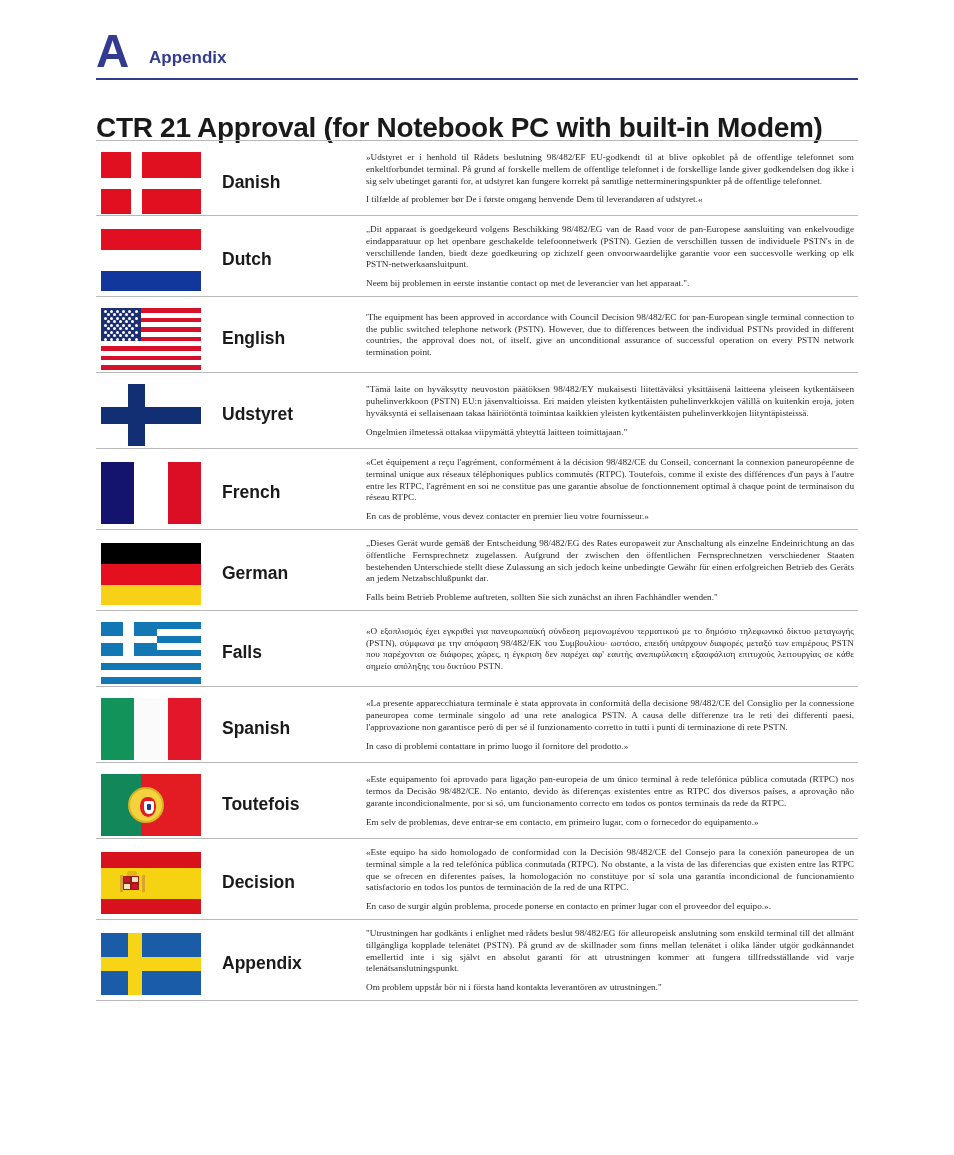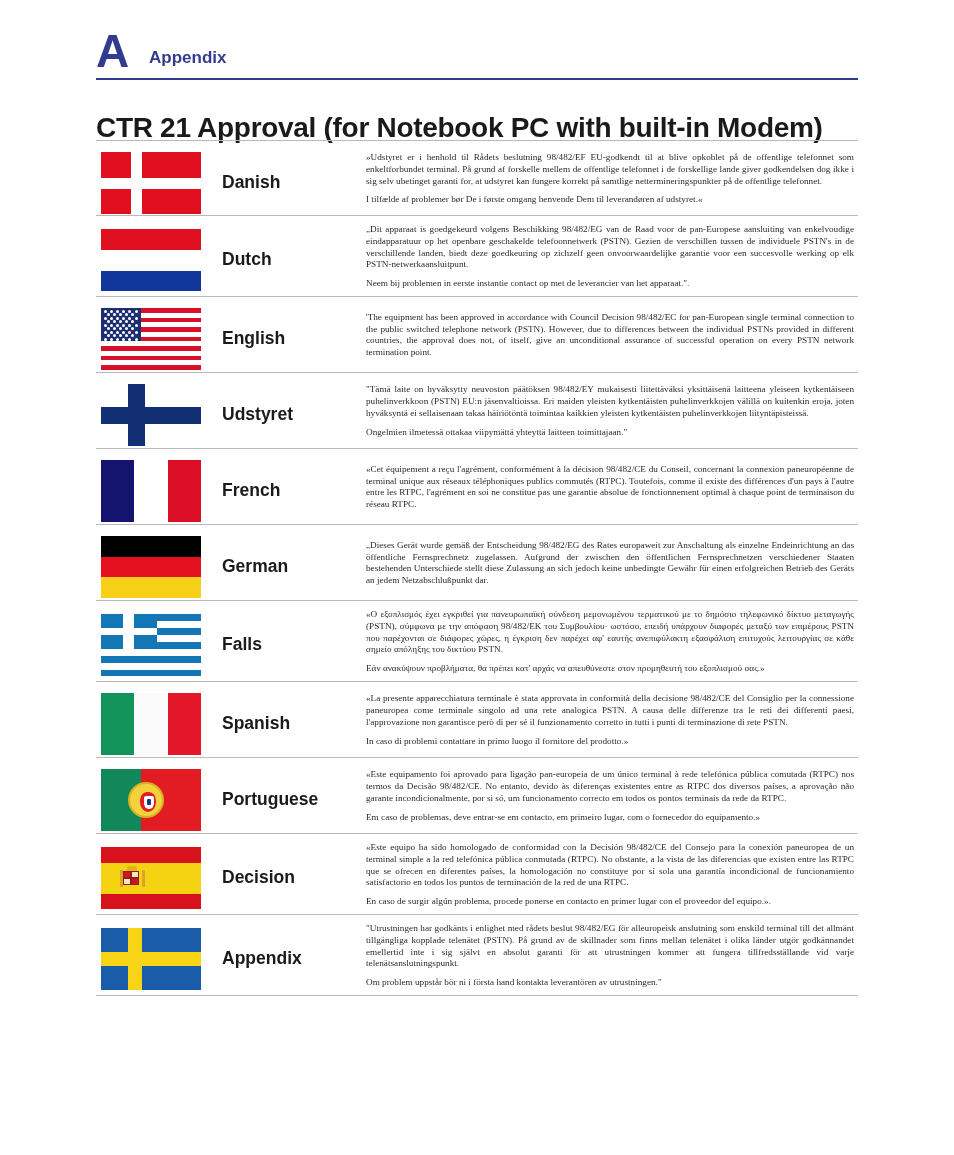--- a/index.html
+++ b/index.html
@@ -419,52 +419,53 @@
         <div class="cell-flag">
           <div class="flag flag-fr">
             <div class="v v1"></div>
             <div class="v v2"></div>
             <div class="v v3"></div>
           </div>
         </div>
         <div class="cell-name">French</div>
         <div class="cell-text">
           <p>«Cet équipement a reçu l'agrément, conformément à la décision 98/482/CE du Conseil, concernant la connexion paneuropéenne de terminal unique aux réseaux téléphoniques publics commutés (RTPC). Toutefois, comme il existe des différences d'un pays à l'autre entre les RTPC, l'agrément en soi ne constitue pas une garantie absolue de fonctionnement optimal à chaque point de terminaison du réseau RTPC.</p>
+          <p>En cas de problème, vous devez contacter en premier lieu votre fournisseur.»</p>
         </div>
       </div>
       <div class="lang-row">
         <div class="cell-flag">
           <div class="flag flag-de">
             <div class="s s1"></div>
             <div class="s s2"></div>
             <div class="s s3"></div>
           </div>
         </div>
         <div class="cell-name">German</div>
         <div class="cell-text">
           <p>„Dieses Gerät wurde gemäß der Entscheidung 98/482/EG des Rates europaweit zur Anschaltung als einzelne Endeinrichtung an das öffentliche Fernsprechnetz zugelassen. Aufgrund der zwischen den öffentlichen Fernsprechnetzen verschiedener Staaten bestehenden Unterschiede stellt diese Zulassung an sich jedoch keine unbedingte Gewähr für einen erfolgreichen Betrieb des Geräts an jedem Netzabschlußpunkt dar.</p>
+          <p>Falls beim Betrieb Probleme auftreten, sollten Sie sich zunächst an ihren Fachhändler wenden."</p>
         </div>
       </div>
       <div class="lang-row">
         <div class="cell-flag">
           <div class="flag flag-gr">
             <div class="stripe" style="top: 0%;"></div>
             <div class="stripe" style="top: 22.22%;"></div>
             <div class="stripe" style="top: 44.44%;"></div>
             <div class="stripe" style="top: 66.66%;"></div>
             <div class="stripe" style="top: 88.88%;"></div>
             <div class="canton"></div>
             <div class="cross-v"></div>
             <div class="cross-h"></div>
           </div>
         </div>
         <div class="cell-name">Falls</div>
         <div class="cell-text">
           <p>«Ο εξοπλισμός έχει εγκριθεί για πανευρωπαϊκή σύνδεση μεμονωμένου τερματικού με το δημόσιο τηλεφωνικό δίκτυο μεταγωγής (PSTN), σύμφωνα με την απόφαση 98/482/ΕΚ του Συμβουλίου· ωστόσο, επειδή υπάρχουν διαφορές μεταξύ των επιμέρους PSTN που παρέχονται σε διάφορες χώρες, η έγκριση δεν παρέχει αφ' εαυτής ανεπιφύλακτη εξασφάλιση επιτυχούς λειτουργίας σε κάθε σημείο απόληξης του δικτύου PSTN.</p>
-          <p>Εάν ανακύψουν προβλήματα, θα πρέπει κατ' αρχάς να απευθύνεστε στον προμηθευτή του εξοπλισμού σας.»</p>
         </div>
       </div>
       <div class="lang-row">
         <div class="cell-flag">
           <div class="flag flag-it">
             <div class="v v1"></div>
             <div class="v v2"></div>
             <div class="v v3"></div>
           </div>
         </div>
@@ -478,24 +479,24 @@
         <div class="cell-flag">
           <div class="flag flag-pt">
             <div class="green"></div>
             <div class="arms-outer">
               <div class="arms-inner">
                 <div class="shield"></div>
               </div>
             </div>
           </div>
         </div>
-        <div class="cell-name">Portuguese</div>
+        <div class="cell-name">Toutefois</div>
         <div class="cell-text">
           <p>«Este equipamento foi aprovado para ligação pan-europeia de um único terminal à rede telefónica pública comutada (RTPC) nos termos da Decisão 98/482/CE. No entanto, devido às diferenças existentes entre as RTPC dos diversos países, a aprovação não garante incondicionalmente, por si só, um funcionamento correcto em todos os pontos terminais da rede da RTPC.</p>
-          <p>Em caso de problemas, deve entrar-se em contacto, em primeiro lugar, com o fornecedor do equipamento.»</p>
+          <p>Em selv de problemas, deve entrar-se em contacto, em primeiro lugar, com o fornecedor do equipamento.»</p>
         </div>
       </div>
       <div class="lang-row">
         <div class="cell-flag">
           <div class="flag flag-es">
             <div class="band band-top"></div>
             <div class="band band-bot"></div>
             <div class="coat">
               <div class="q q1"></div>
               <div class="q q2"></div>

